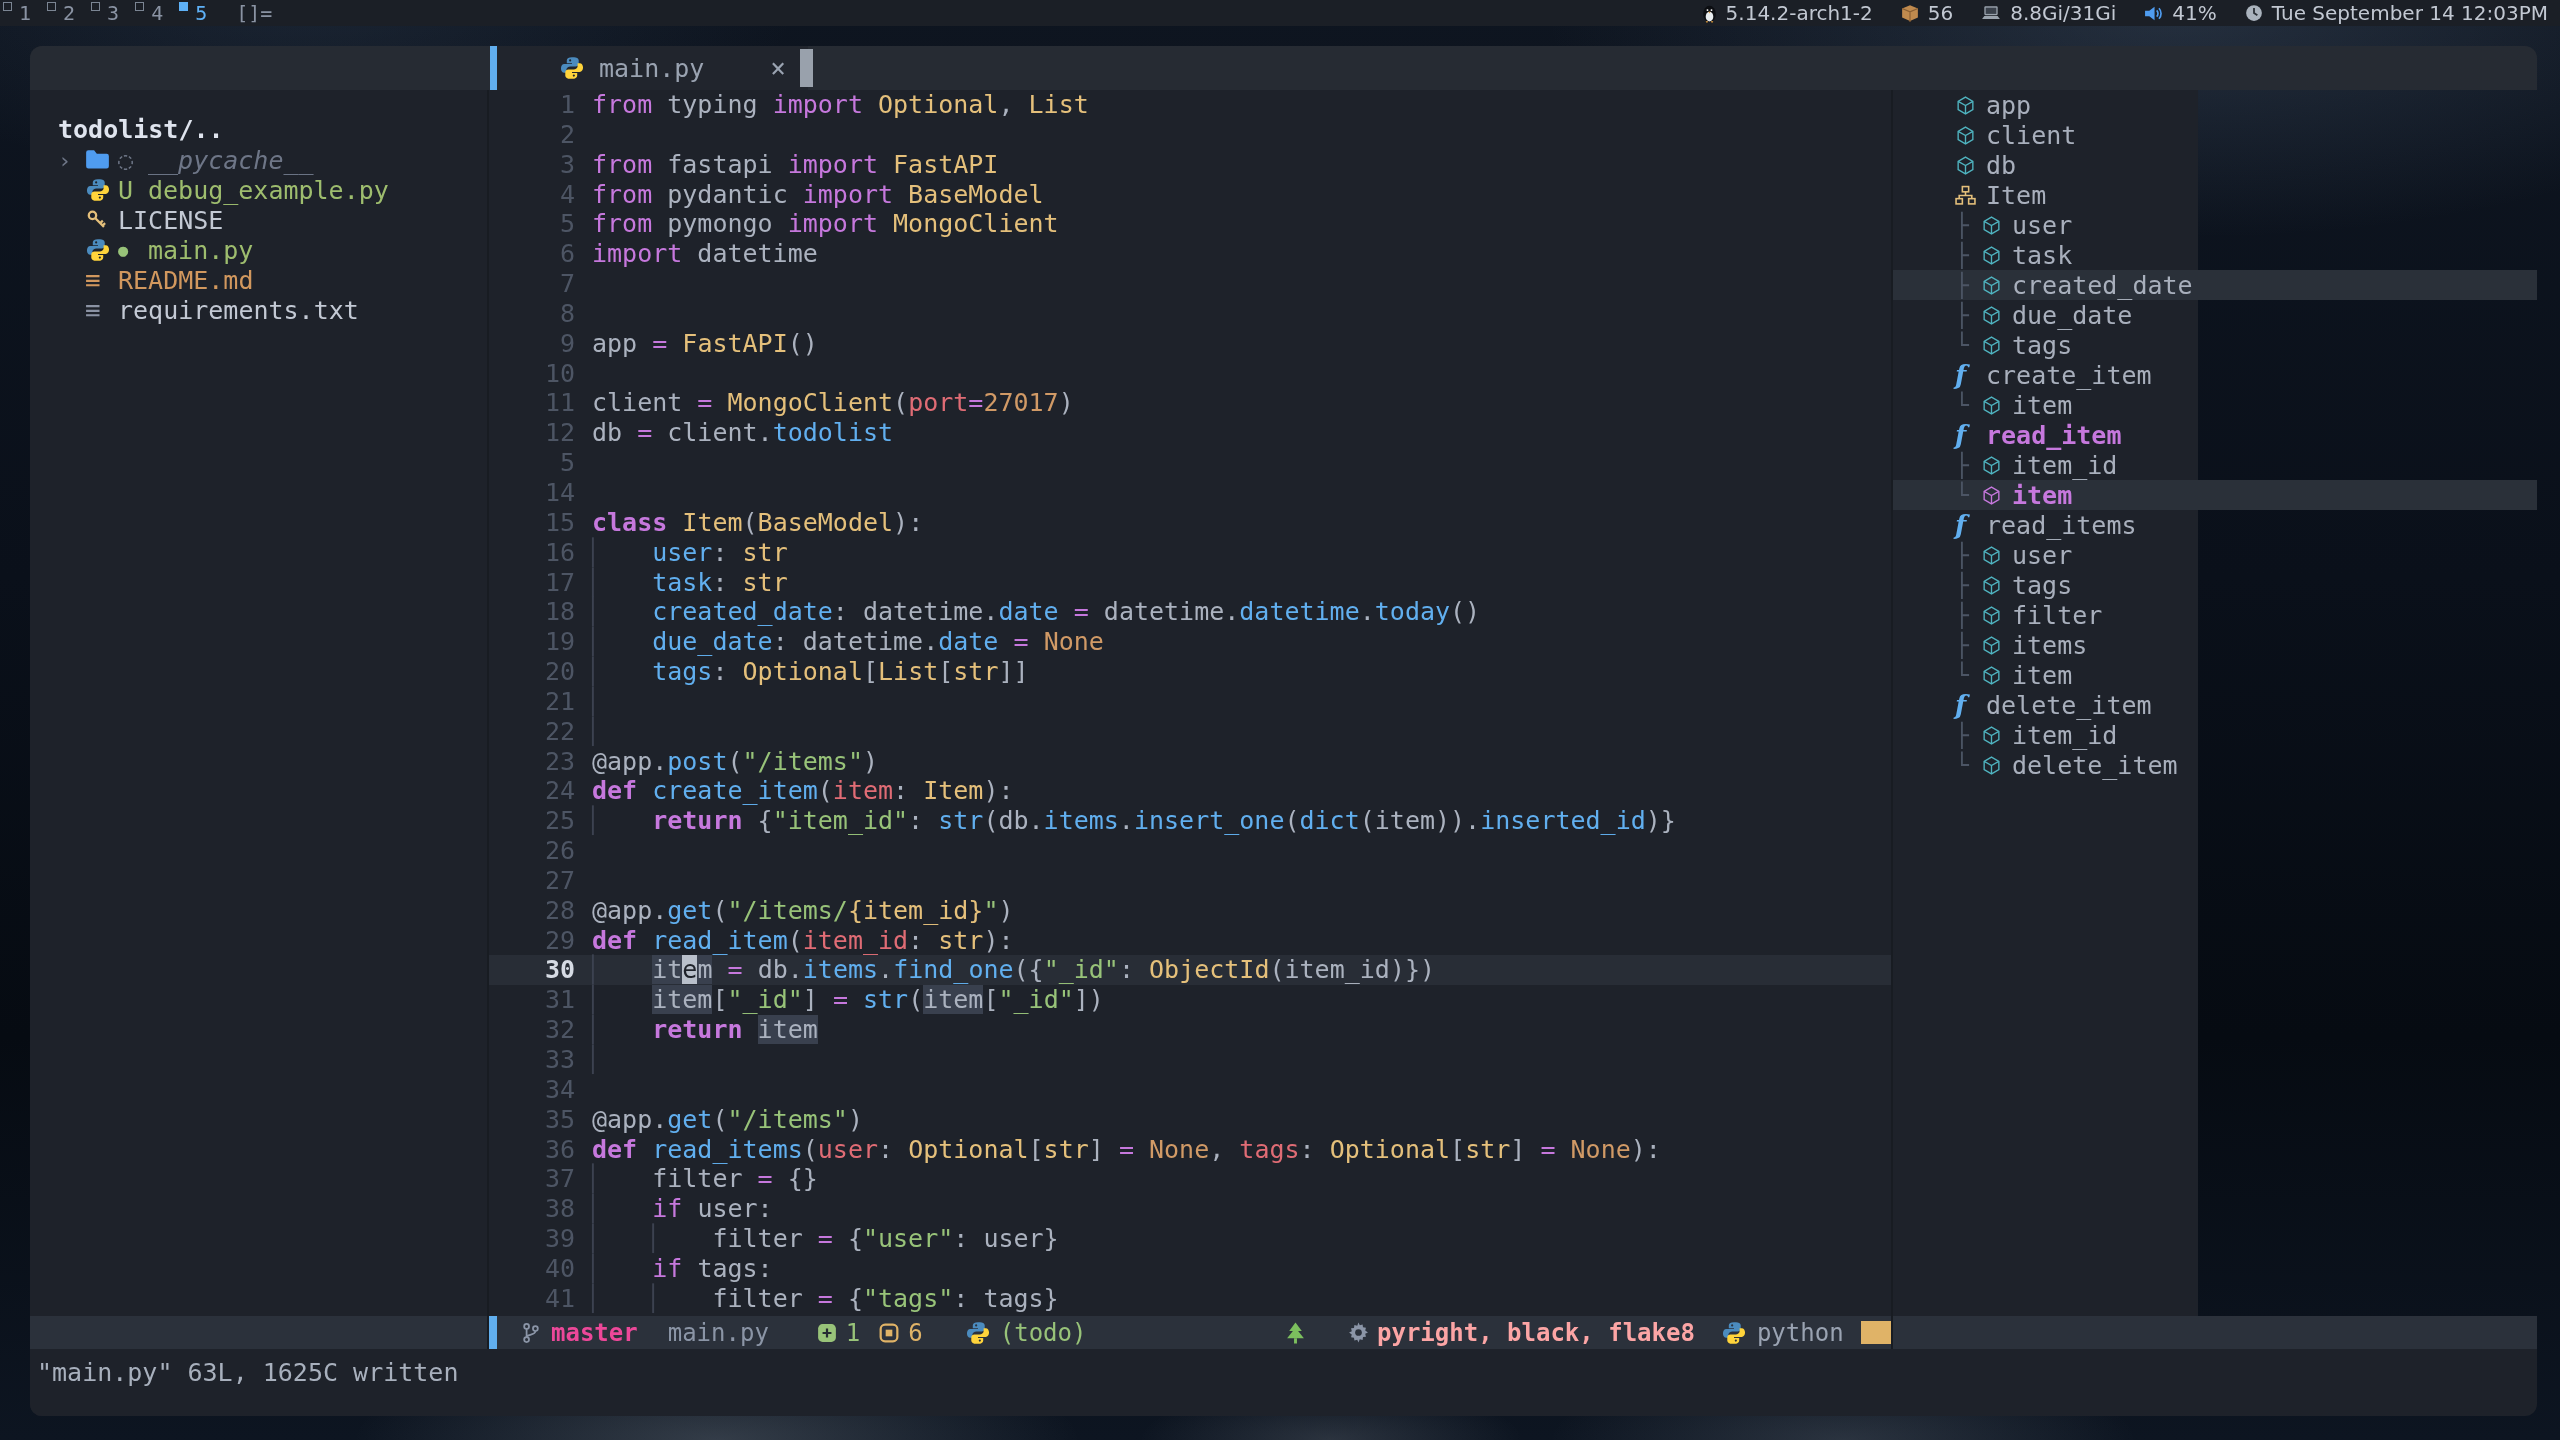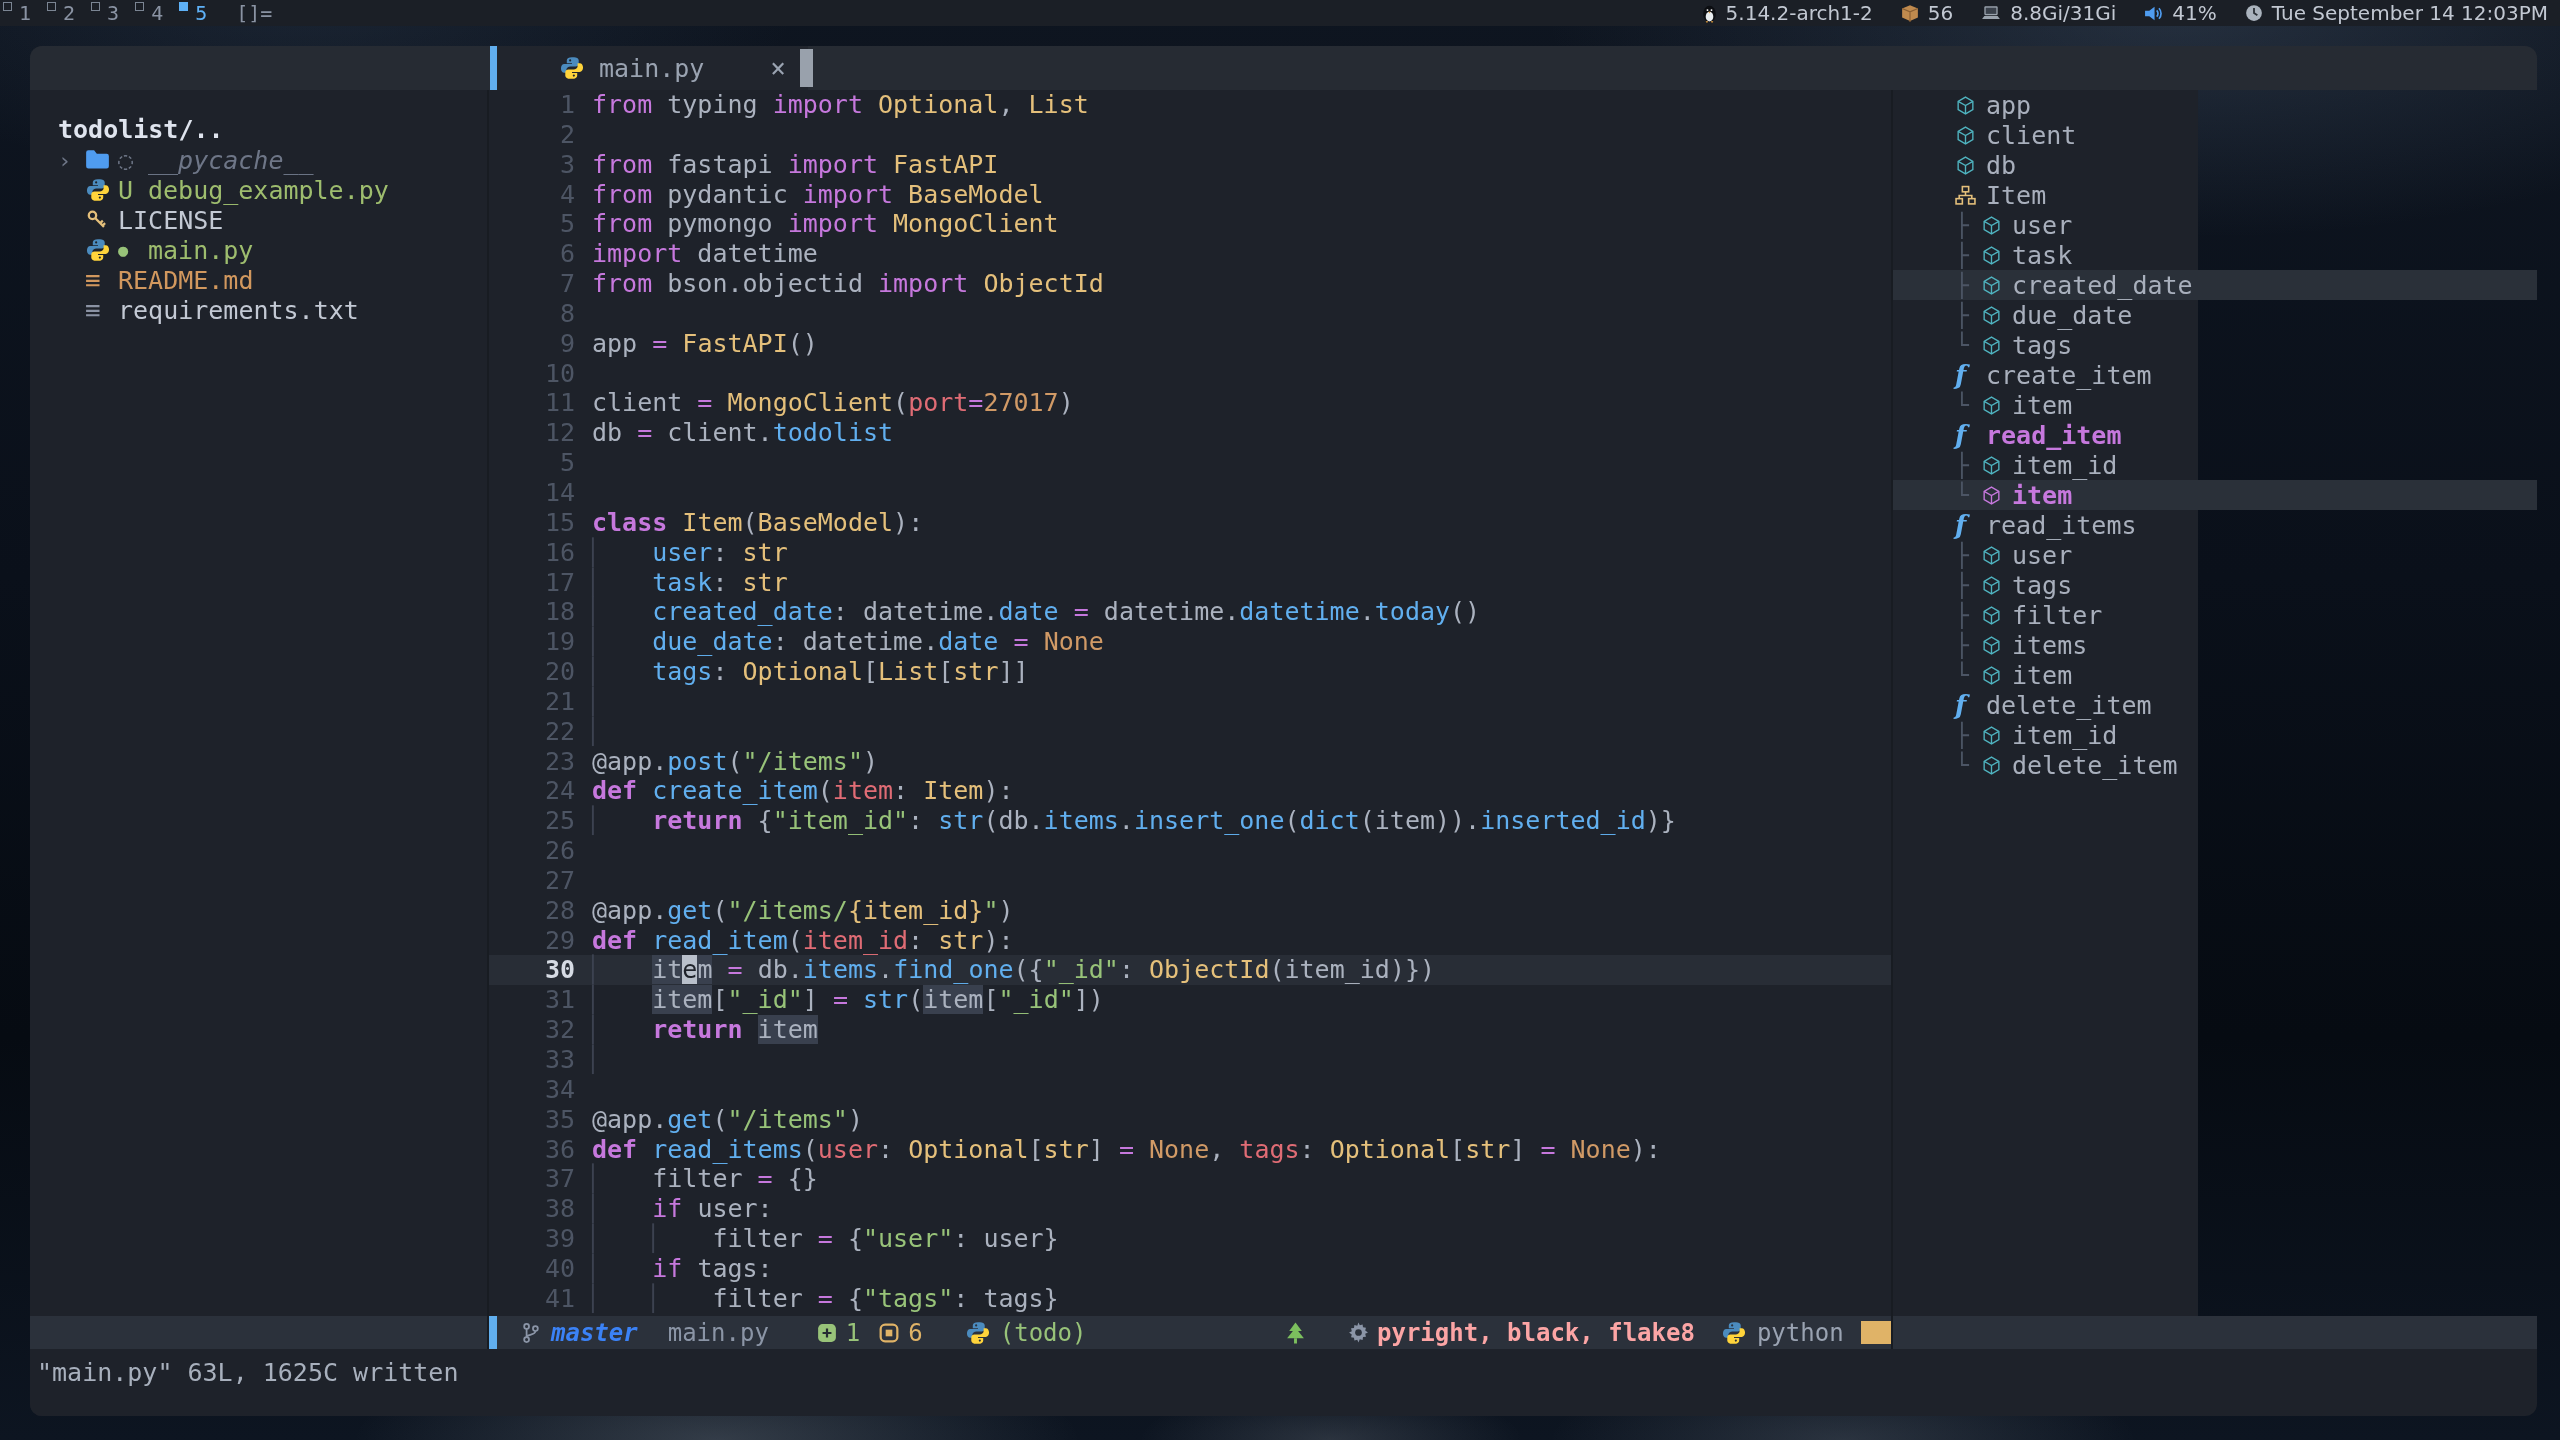--- a/index.html
+++ b/index.html
@@ -77,21 +77,21 @@
   .oicon{width:31px;flex:none;display:flex;align-items:center;}
   .fi{font-family:"DejaVu Serif",serif;font-style:italic;font-weight:bold;color:#61afef;font-size:26px;}
   .olabel{color:#a8afbc;}
   .olabel.current{color:#c678dd;font-weight:bold;}
   
   .statusline{position:absolute;left:0;top:1270px;width:2507px;height:33px;background:#2b313b;}
   .sl-notch{position:absolute;top:0;width:2px;height:33px;background:#181c22;}
   .sl-left{position:absolute;left:459px;top:0;height:33px;display:flex;align-items:center;font-size:24px;}
   .sl-accent{width:8px;height:33px;background:#61afef;}
   .sl-branch-ic{margin-left:24px;display:flex;}
-  .sl-branch{margin-left:10px;color:#3b82f6;font-weight:bold;font-style:italic;}
+  .sl-branch{margin-left:10px;color:#ec4899;font-weight:bold;}
   .sl-file{margin-left:30px;color:#8b95a6;}
   .sl-addic{margin-left:48px;display:flex;}
   .sl-add{margin-left:9px;color:#98c379;}
   .sl-modic{margin-left:19px;display:flex;}
   .sl-mod{margin-left:9px;color:#e0b367;}
   .sl-venvic{margin-left:42px;display:flex;}
   .sl-venv{margin-left:9px;color:#98c379;}
   .sl-right{position:absolute;left:1255px;top:0;height:33px;display:flex;align-items:center;font-size:24px;}
   .sl-tree{display:flex;}
   .sl-gear{margin-left:42px;display:flex;}
@@ -216,21 +216,21 @@
 
     <div class="vsep" style="left:457px;"></div>
 
     <div class="editor" id="editor">
         <div class="cl"><span class="ln">1</span><span class="code"><span class="tk-kw">from</span><span class="tk-pl"> typing </span><span class="tk-kw">import</span><span class="tk-pl"> </span><span class="tk-ty">Optional</span><span class="tk-pl">, </span><span class="tk-ty">List</span></span></div>
         <div class="cl"><span class="ln">2</span><span class="code"></span></div>
         <div class="cl"><span class="ln">3</span><span class="code"><span class="tk-kw">from</span><span class="tk-pl"> fastapi </span><span class="tk-kw">import</span><span class="tk-pl"> </span><span class="tk-ty">FastAPI</span></span></div>
         <div class="cl"><span class="ln">4</span><span class="code"><span class="tk-kw">from</span><span class="tk-pl"> pydantic </span><span class="tk-kw">import</span><span class="tk-pl"> </span><span class="tk-ty">BaseModel</span></span></div>
         <div class="cl"><span class="ln">5</span><span class="code"><span class="tk-kw">from</span><span class="tk-pl"> pymongo </span><span class="tk-kw">import</span><span class="tk-pl"> </span><span class="tk-ty">MongoClient</span></span></div>
         <div class="cl"><span class="ln">6</span><span class="code"><span class="tk-kw">import</span><span class="tk-pl"> datetime</span></span></div>
-        <div class="cl"><span class="ln">7</span><span class="code"><span class="tk-kw">from</span><span class="tk-pl"> bson.objectid </span><span class="tk-kw">import</span><span class="tk-pl"> </span><span class="tk-ty">ObjectId</span></span></div>
+        <div class="cl"><span class="ln">7</span></div>
         <div class="cl"><span class="ln">8</span><span class="code"></span></div>
         <div class="cl"><span class="ln">9</span><span class="code"><span class="tk-pl">app </span><span class="tk-kw">=</span><span class="tk-pl"> </span><span class="tk-ty">FastAPI</span><span class="tk-pl">()</span></span></div>
         <div class="cl"><span class="ln">10</span><span class="code"></span></div>
         <div class="cl"><span class="ln">11</span><span class="code"><span class="tk-pl">client </span><span class="tk-kw">=</span><span class="tk-pl"> </span><span class="tk-ty">MongoClient</span><span class="tk-pl">(</span><span class="tk-pm">port</span><span class="tk-kw">=</span><span class="tk-nu">27017</span><span class="tk-pl">)</span></span></div>
         <div class="cl"><span class="ln">12</span><span class="code"><span class="tk-pl">db </span><span class="tk-kw">=</span><span class="tk-pl"> client.</span><span class="tk-fn">todolist</span></span></div>
         <div class="cl"><span class="ln">5</span><span class="code"></span></div>
         <div class="cl"><span class="ln">14</span><span class="code"></span></div>
         <div class="cl"><span class="ln">15</span><span class="code"><span class="tk-kwb">class</span><span class="tk-pl"> </span><span class="tk-ty">Item</span><span class="tk-pl">(</span><span class="tk-ty">BaseModel</span><span class="tk-pl">):</span></span></div>
         <div class="cl"><span class="ln">16</span><span class="code"><span class="tk-gd">▏</span><span class="tk-pl">   </span><span class="tk-pr">user</span><span class="tk-pl">: </span><span class="tk-ty">str</span></span></div>
         <div class="cl"><span class="ln">17</span><span class="code"><span class="tk-gd">▏</span><span class="tk-pl">   </span><span class="tk-pr">task</span><span class="tk-pl">: </span><span class="tk-ty">str</span></span></div>

